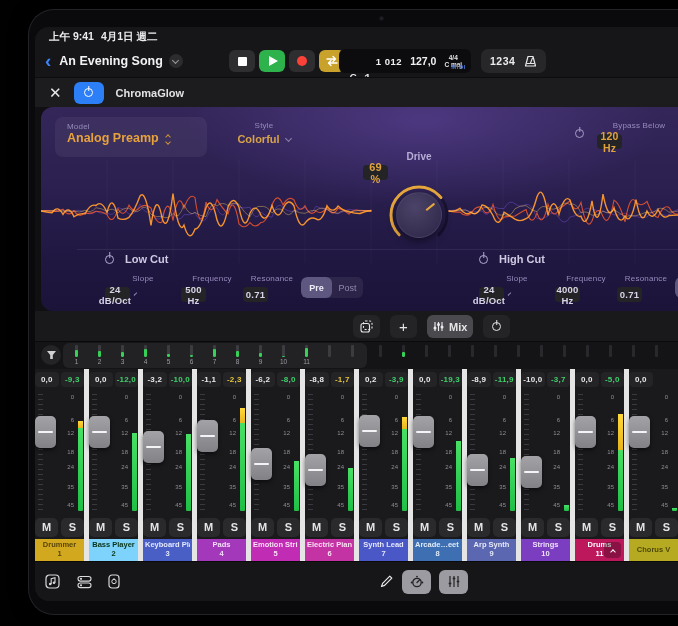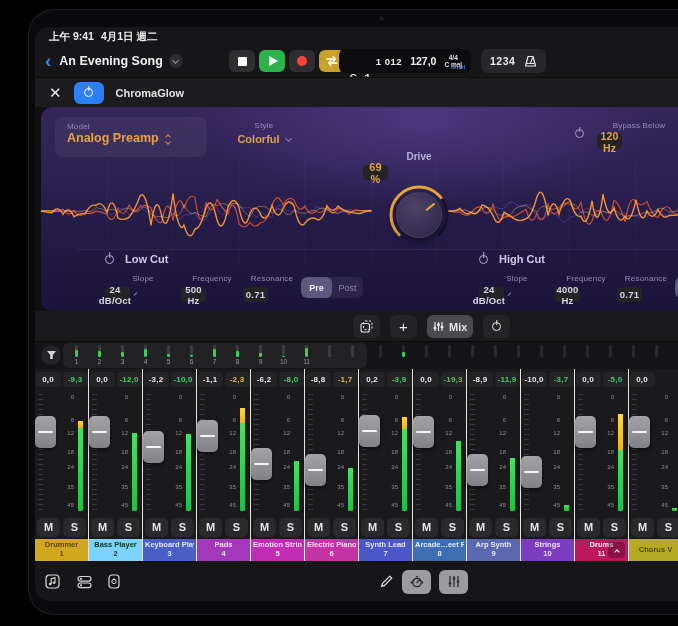--- a/index.html
+++ b/index.html
@@ -102,21 +102,21 @@
   .filter-btn{position:absolute;left:6px;top:3px;width:20px;height:20px;border-radius:50%;background:#242427;display:flex;align-items:center;justify-content:center;}
   .ov-panel{position:absolute;left:28px;top:1px;width:304px;height:25px;border-radius:6px;background:#222225;display:flex;padding:2px 2px 0 2px;}
   .ov-slot{width:23px;display:flex;flex-direction:column;align-items:center;}
   .ov-track{width:3px;height:12px;border-radius:1px;background:#3c3c40;display:flex;flex-direction:column;justify-content:flex-end;overflow:hidden;}
   .ov-track i{display:block;background:#35d257;border-radius:1px;}
   .ov-num{font-size:6.5px;color:#9b9ba1;margin-top:1px;}
   .ov-out{position:absolute;left:334px;top:3px;display:flex;}
   .ov-out .ov-track{background:#29292d;}
 
   
-  .strip{width:54px;flex:0 0 54px;display:flex;flex-direction:column;background:#1a1a1d;border-right:1px solid #e5e5e5;}
+  .strip{width:54px;flex:0 0 54px;display:flex;flex-direction:column;background:#1a1a1d;border-right:5px solid #e5e5e5;}
   .vals{height:21px;display:flex;align-items:center;justify-content:center;gap:2px;}
   .val{width:25px;height:15px;border-radius:4px;background:#242427;font-size:8px;font-weight:700;color:#e9e9eb;
     display:flex;align-items:center;justify-content:center;letter-spacing:.2px;}
   .val.green{color:#3fd06b;} .val.yellow{color:#e5c438;} .val.empty{visibility:hidden;}
   .fader-area{height:125px;position:relative;}
   .ruler{position:absolute;left:3px;top:4px;width:5px;height:117px;
     background:repeating-linear-gradient(180deg,#3a3a3e 0 1px,transparent 1px 5px);}
   .scale{position:absolute;left:26px;top:0;width:13px;height:100%;}
   .scale span{position:absolute;right:0;font-size:6px;color:#8e8e94;line-height:1;}
   .meter{position:absolute;left:43px;top:4px;width:5px;height:117px;display:flex;flex-direction:column;justify-content:flex-end;}

